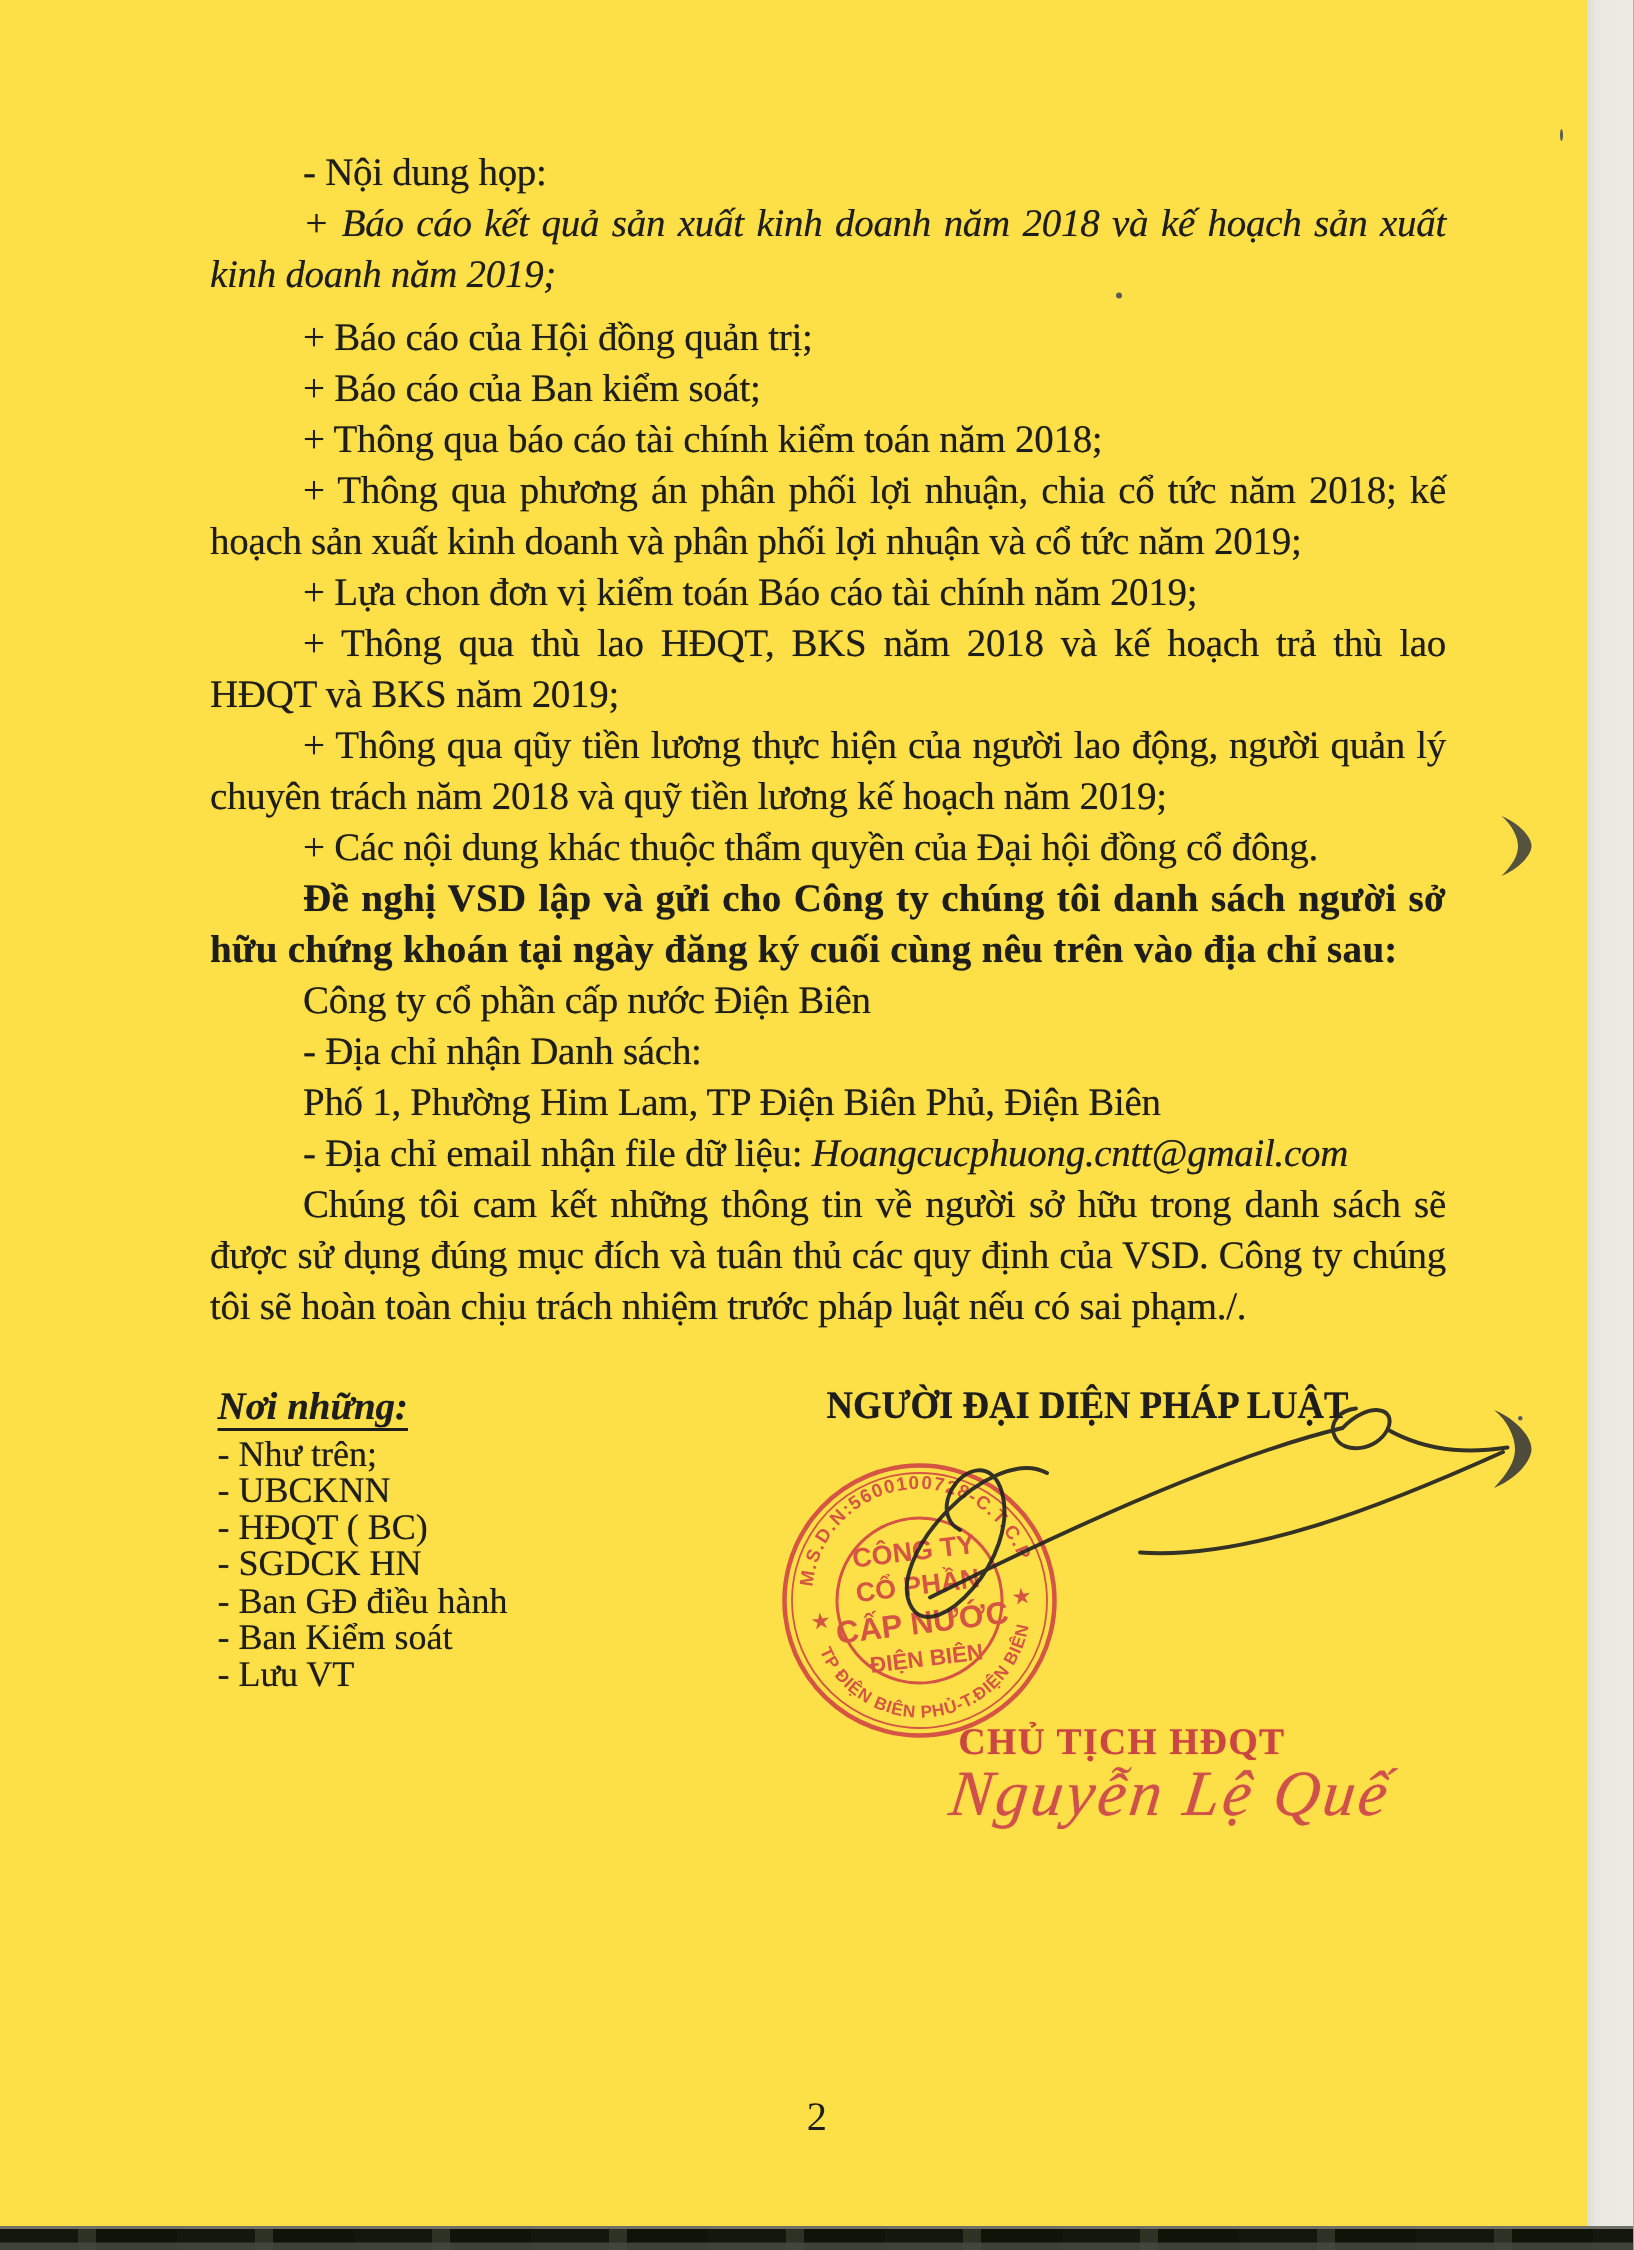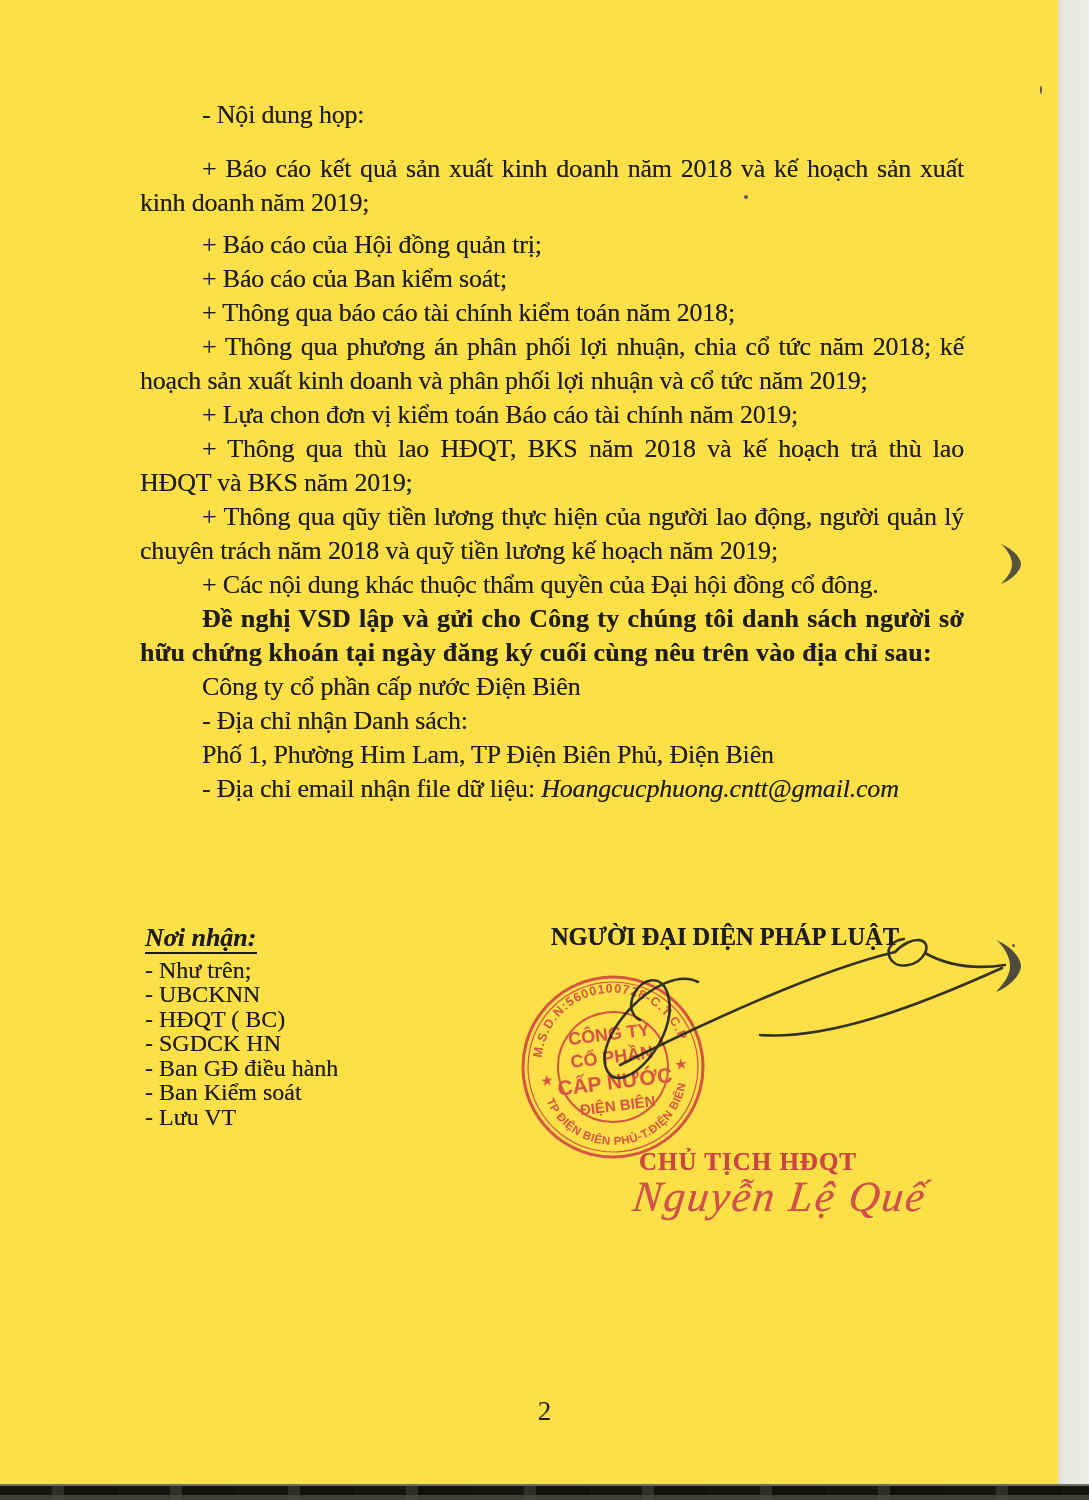--- a/index.html
+++ b/index.html
@@ -34,21 +34,21 @@
   }
   
   .body-text{
     position:absolute;left:140px;top:98px;width:824px;
     font-size:26px;line-height:34px;
     letter-spacing:-0.2px;
     text-align:justify;
     text-shadow:0 0 .5px rgba(20,20,20,.6);
   }
   .body-text p{margin:0;text-indent:62px;}
-  .body-text p.mt1{margin-top:20px;}
+  .body-text p.mt1{margin-top:0;font-style:italic;}
   .body-text p.mt2{margin-top:8px;}
   .body-text p.bold{font-weight:700;letter-spacing:.2px;}
   .em{font-style:italic;}
   
   .recipients{
     position:absolute;left:145px;top:926px;width:310px;
     font-size:24px;line-height:24.5px;
     text-shadow:0 0 .5px rgba(20,20,20,.6);
   }
   .recipients .title{
@@ -97,24 +97,25 @@
     <p class="para">+ Thông qua phương án phân phối lợi nhuận, chia cổ tức năm 2018; kế hoạch sản xuất kinh doanh và phân phối lợi nhuận và cổ tức năm 2019;</p>
     <p class="para">+ Lựa chon đơn vị kiểm toán Báo cáo tài chính năm 2019;</p>
     <p class="para">+ Thông qua thù lao HĐQT, BKS năm 2018 và kế hoạch trả thù lao HĐQT và BKS năm 2019;</p>
     <p class="para">+ Thông qua qũy tiền lương thực hiện của người lao động, người quản lý chuyên trách năm 2018 và quỹ tiền lương kế hoạch năm 2019;</p>
     <p class="para">+ Các nội dung khác thuộc thẩm quyền của Đại hội đồng cổ đông.</p>
     <p class="para bold">Đề nghị VSD lập và gửi cho Công ty chúng tôi danh sách người sở hữu chứng khoán tại ngày đăng ký cuối cùng nêu trên vào địa chỉ sau:</p>
     <p class="para">Công ty cổ phần cấp nước Điện Biên</p>
     <p class="para">- Địa chỉ nhận Danh sách:</p>
     <p class="para">Phố 1, Phường Him Lam, TP Điện Biên Phủ, Điện Biên</p>
     <p class="para"><span>- Địa chỉ email nhận file dữ liệu: </span><span class="em">Hoangcucphuong.cntt@gmail.com</span></p>
+    <p class="para">Chúng tôi cam kết những thông tin về người sở hữu trong danh sách sẽ được sử dụng đúng mục đích và tuân thủ các quy định của VSD. Công ty chúng tôi sẽ hoàn toàn chịu trách nhiệm trước pháp luật nếu có sai phạm./.</p>
   </div>
 
   <div class="recipients">
-    <span class="title">Nơi nhận:</span>
+    <span class="title">Nơi những:</span>
     <div>- Như trên;</div>
     <div>- UBCKNN</div>
     <div>- HĐQT ( BC)</div>
     <div>- SGDCK HN</div>
     <div>- Ban GĐ điều hành</div>
     <div>- Ban Kiểm soát</div>
     <div>- Lưu VT</div>
   </div>
 
   <div class="rep-title">NGƯỜI ĐẠI DIỆN PHÁP LUẬT</div>

